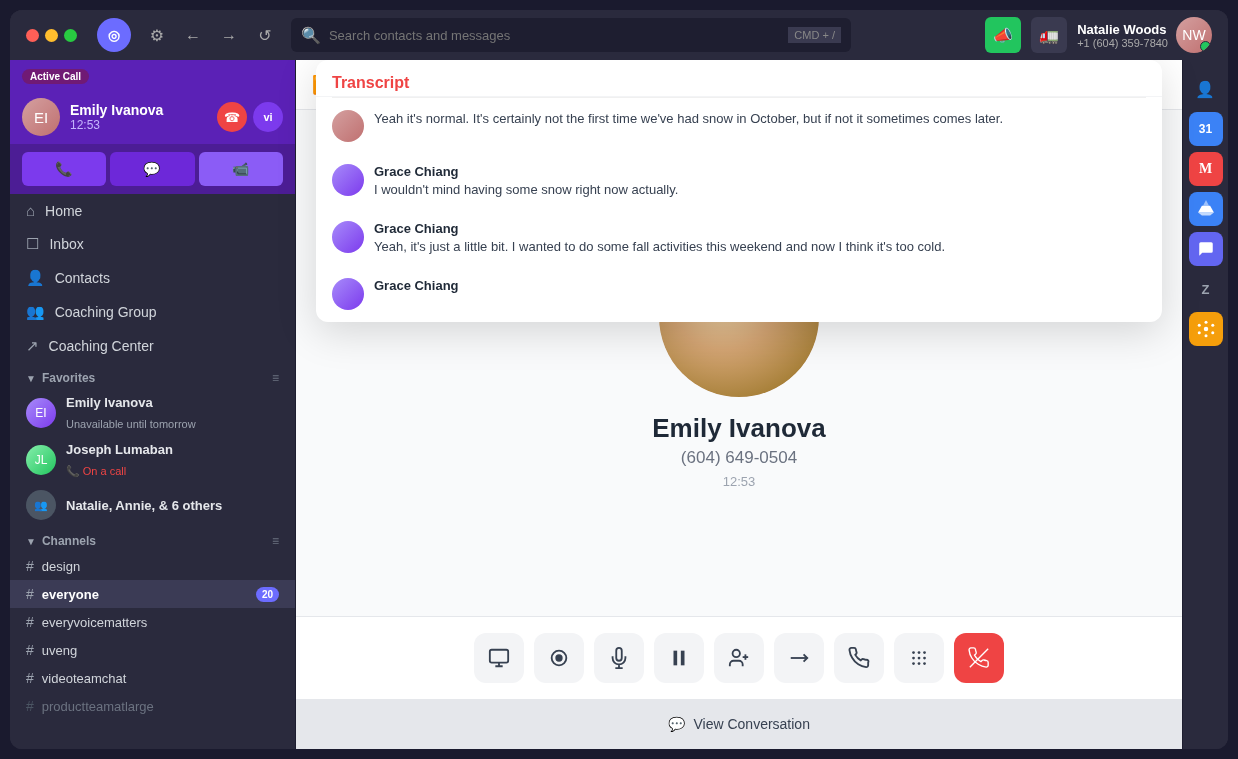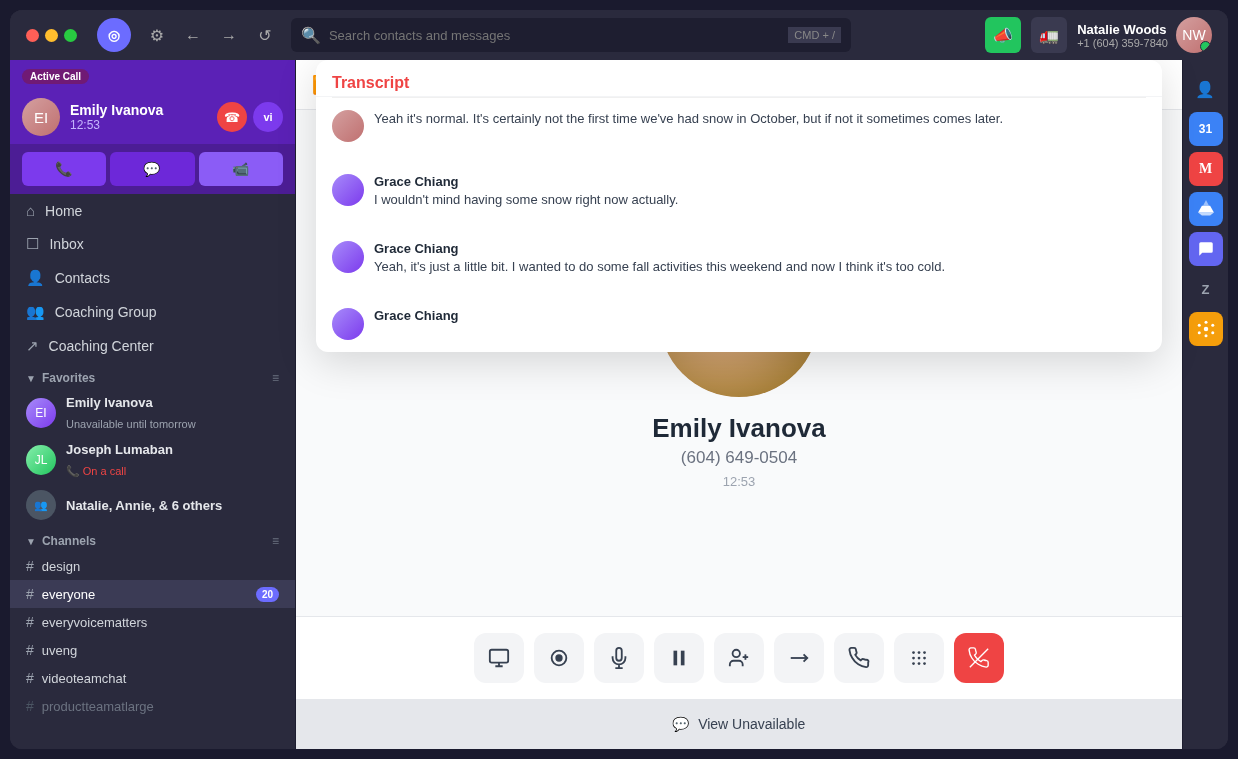--- a/index.html
+++ b/index.html
@@ -516,21 +516,21 @@
       text-align: center;
       padding: 6px;
       font-size: 12px;
       color: #9ca3af;
     }
     .transcript-messages {
       overflow-y: auto;
       padding: 12px 16px;
       display: flex;
       flex-direction: column;
-      gap: 32px;
+      gap: 22px;
     }
     .transcript-msg {
       display: flex;
       gap: 10px;
       align-items: flex-start;
     }
     .transcript-avatar {
       width: 32px;
       height: 32px;
       border-radius: 50%;
@@ -677,21 +677,21 @@
         <span class="collapse-icon">▼</span>
         <span>Channels</span>
         <span class="drag-icon">≡</span>
       </div>
       <div class="channel-item">
         <span class="channel-hash">#</span>
         <span>design</span>
       </div>
       <div class="channel-item active">
         <span class="channel-hash">#</span>
-        <span style="font-weight:400;color:white">everyone</span>
+        <span style="font-weight:700;color:white">everyone</span>
         <span class="channel-badge">20</span>
       </div>
       <div class="channel-item">
         <span class="channel-hash">#</span>
         <span>everyvoicematters</span>
       </div>
       <div class="channel-item">
         <span class="channel-hash">#</span>
         <span>uveng</span>
       </div>
@@ -818,21 +818,21 @@
         </button>
         <button class="ctrl-btn ctrl-btn-red">
           <svg width="22" height="22" viewBox="0 0 24 24" fill="white">
             <path d="M10.68 13.31a16 16 0 0 0 3.41 2.6l1.27-1.27a2 2 0 0 1 2.11-.45 12.84 12.84 0 0 0 2.81.7 2 2 0 0 1 1.72 2v3a2 2 0 0 1-2.18 2 19.79 19.79 0 0 1-8.63-3.07A19.42 19.42 0 0 1 4.19 12a19.79 19.79 0 0 1-3-8.63A2 2 0 0 1 3.17 1h3a2 2 0 0 1 2 1.72 12.84 12.84 0 0 0 .7 2.81 2 2 0 0 1-.45 2.11L7.14 8.82a16 16 0 0 0 3.54 4.49zM22 2 2 22" stroke="white" stroke-width="1.5" fill="none"></path>
           </svg>
         </button>
       </div>
 
       <div class="view-conversation">
         <span>💬</span>
-        <span>View Unavailable</span>
+        <span>View Conversation</span>
       </div>
     </div>
 
     <div class="right-sidebar">
       <div class="right-icon">👤</div>
       <div class="right-icon colored-1" style="font-size:12px;font-weight:700;">31</div>
       <div class="right-icon colored-2" style="font-size:14px;font-weight:700;font-family:serif;">M</div>
       <div class="right-icon colored-3">
         <svg width="18" height="18" viewBox="0 0 24 24" fill="white">
             <path d="M22.56 16.5L17.5 7.5H6.5L1.44 16.5z"></path>

